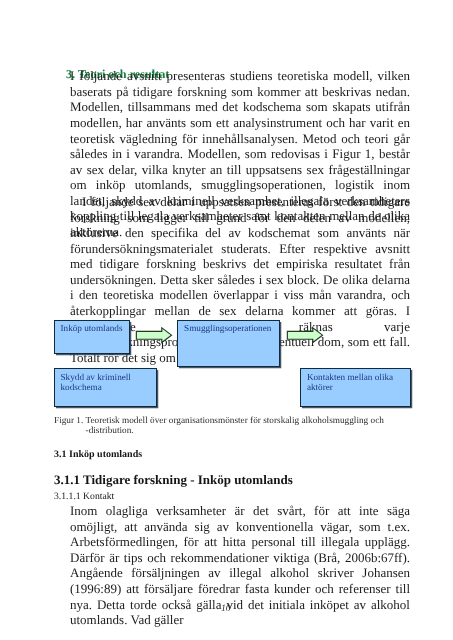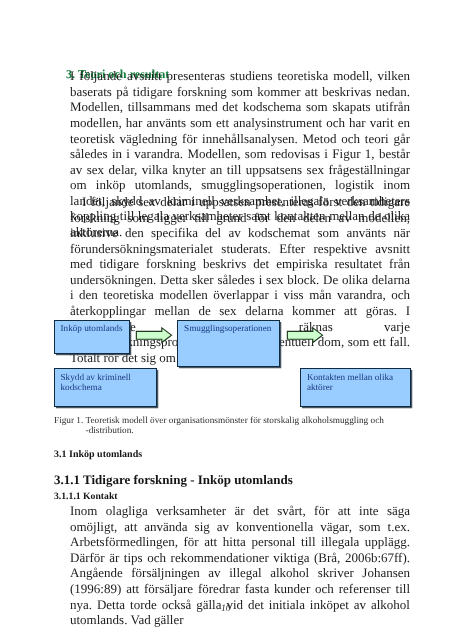--- a/index.html
+++ b/index.html
@@ -7,21 +7,21 @@
   *{-webkit-font-smoothing:antialiased;text-rendering:geometricPrecision;}
   .page{transform:translateZ(0);}
   body{width:453px;height:640px;background:#ffffff;font-family:"Liberation Serif",serif;color:#232323;overflow:hidden;
        -webkit-font-smoothing:antialiased;}
   .page{position:relative;width:453px;height:640px;overflow:hidden;}
   .abs{position:absolute;}
   h1.sec{font-size:12.2px;font-weight:bold;margin:12px;position:absolute;top:54.7px;left:54px;white-space:nowrap;color:#15803d;}
   p.body{font-size:13px;line-height:15.55px;text-align:justify;margin:0;position:absolute;left:70px;width:340px;color:#1c1c1c;}
   h2.sub{font-size:10px;font-weight:bold;margin:0;position:absolute;left:54px;white-space:nowrap;color:#151515;}
   h3.sub{font-size:13px;font-weight:bold;margin:0;position:absolute;left:54px;white-space:nowrap;color:#151515;}
-  h4.sub{font-size:9.7px;font-weight:bold;margin:0;position:absolute;left:54px;white-space:nowrap;color:#151515;}
+  h4.sub{font-size:9.7px;font-weight:normal;margin:0;position:absolute;left:54px;white-space:nowrap;color:#151515;}
 
   
   .figure{position:absolute;left:0;top:0;width:453px;height:640px;pointer-events:none;}
   .fbox{position:absolute;box-sizing:border-box;background:#99ccff;border:1.15px solid #102b3e;
         font-size:9.2px;line-height:9.9px;color:#1c3a80;padding:3.6px 0 0 5.9px;
         box-shadow:1.6px 1.6px 0 -0.35px rgba(40,55,70,0.85);}
   .fcap{position:absolute;left:54px;font-size:9.25px;line-height:9.6px;color:#2b2b2b;white-space:nowrap;}
   .pagenum{position:absolute;font-size:9.7px;color:#2b2b2b;font-style:italic;}
 </style>
 </head>

